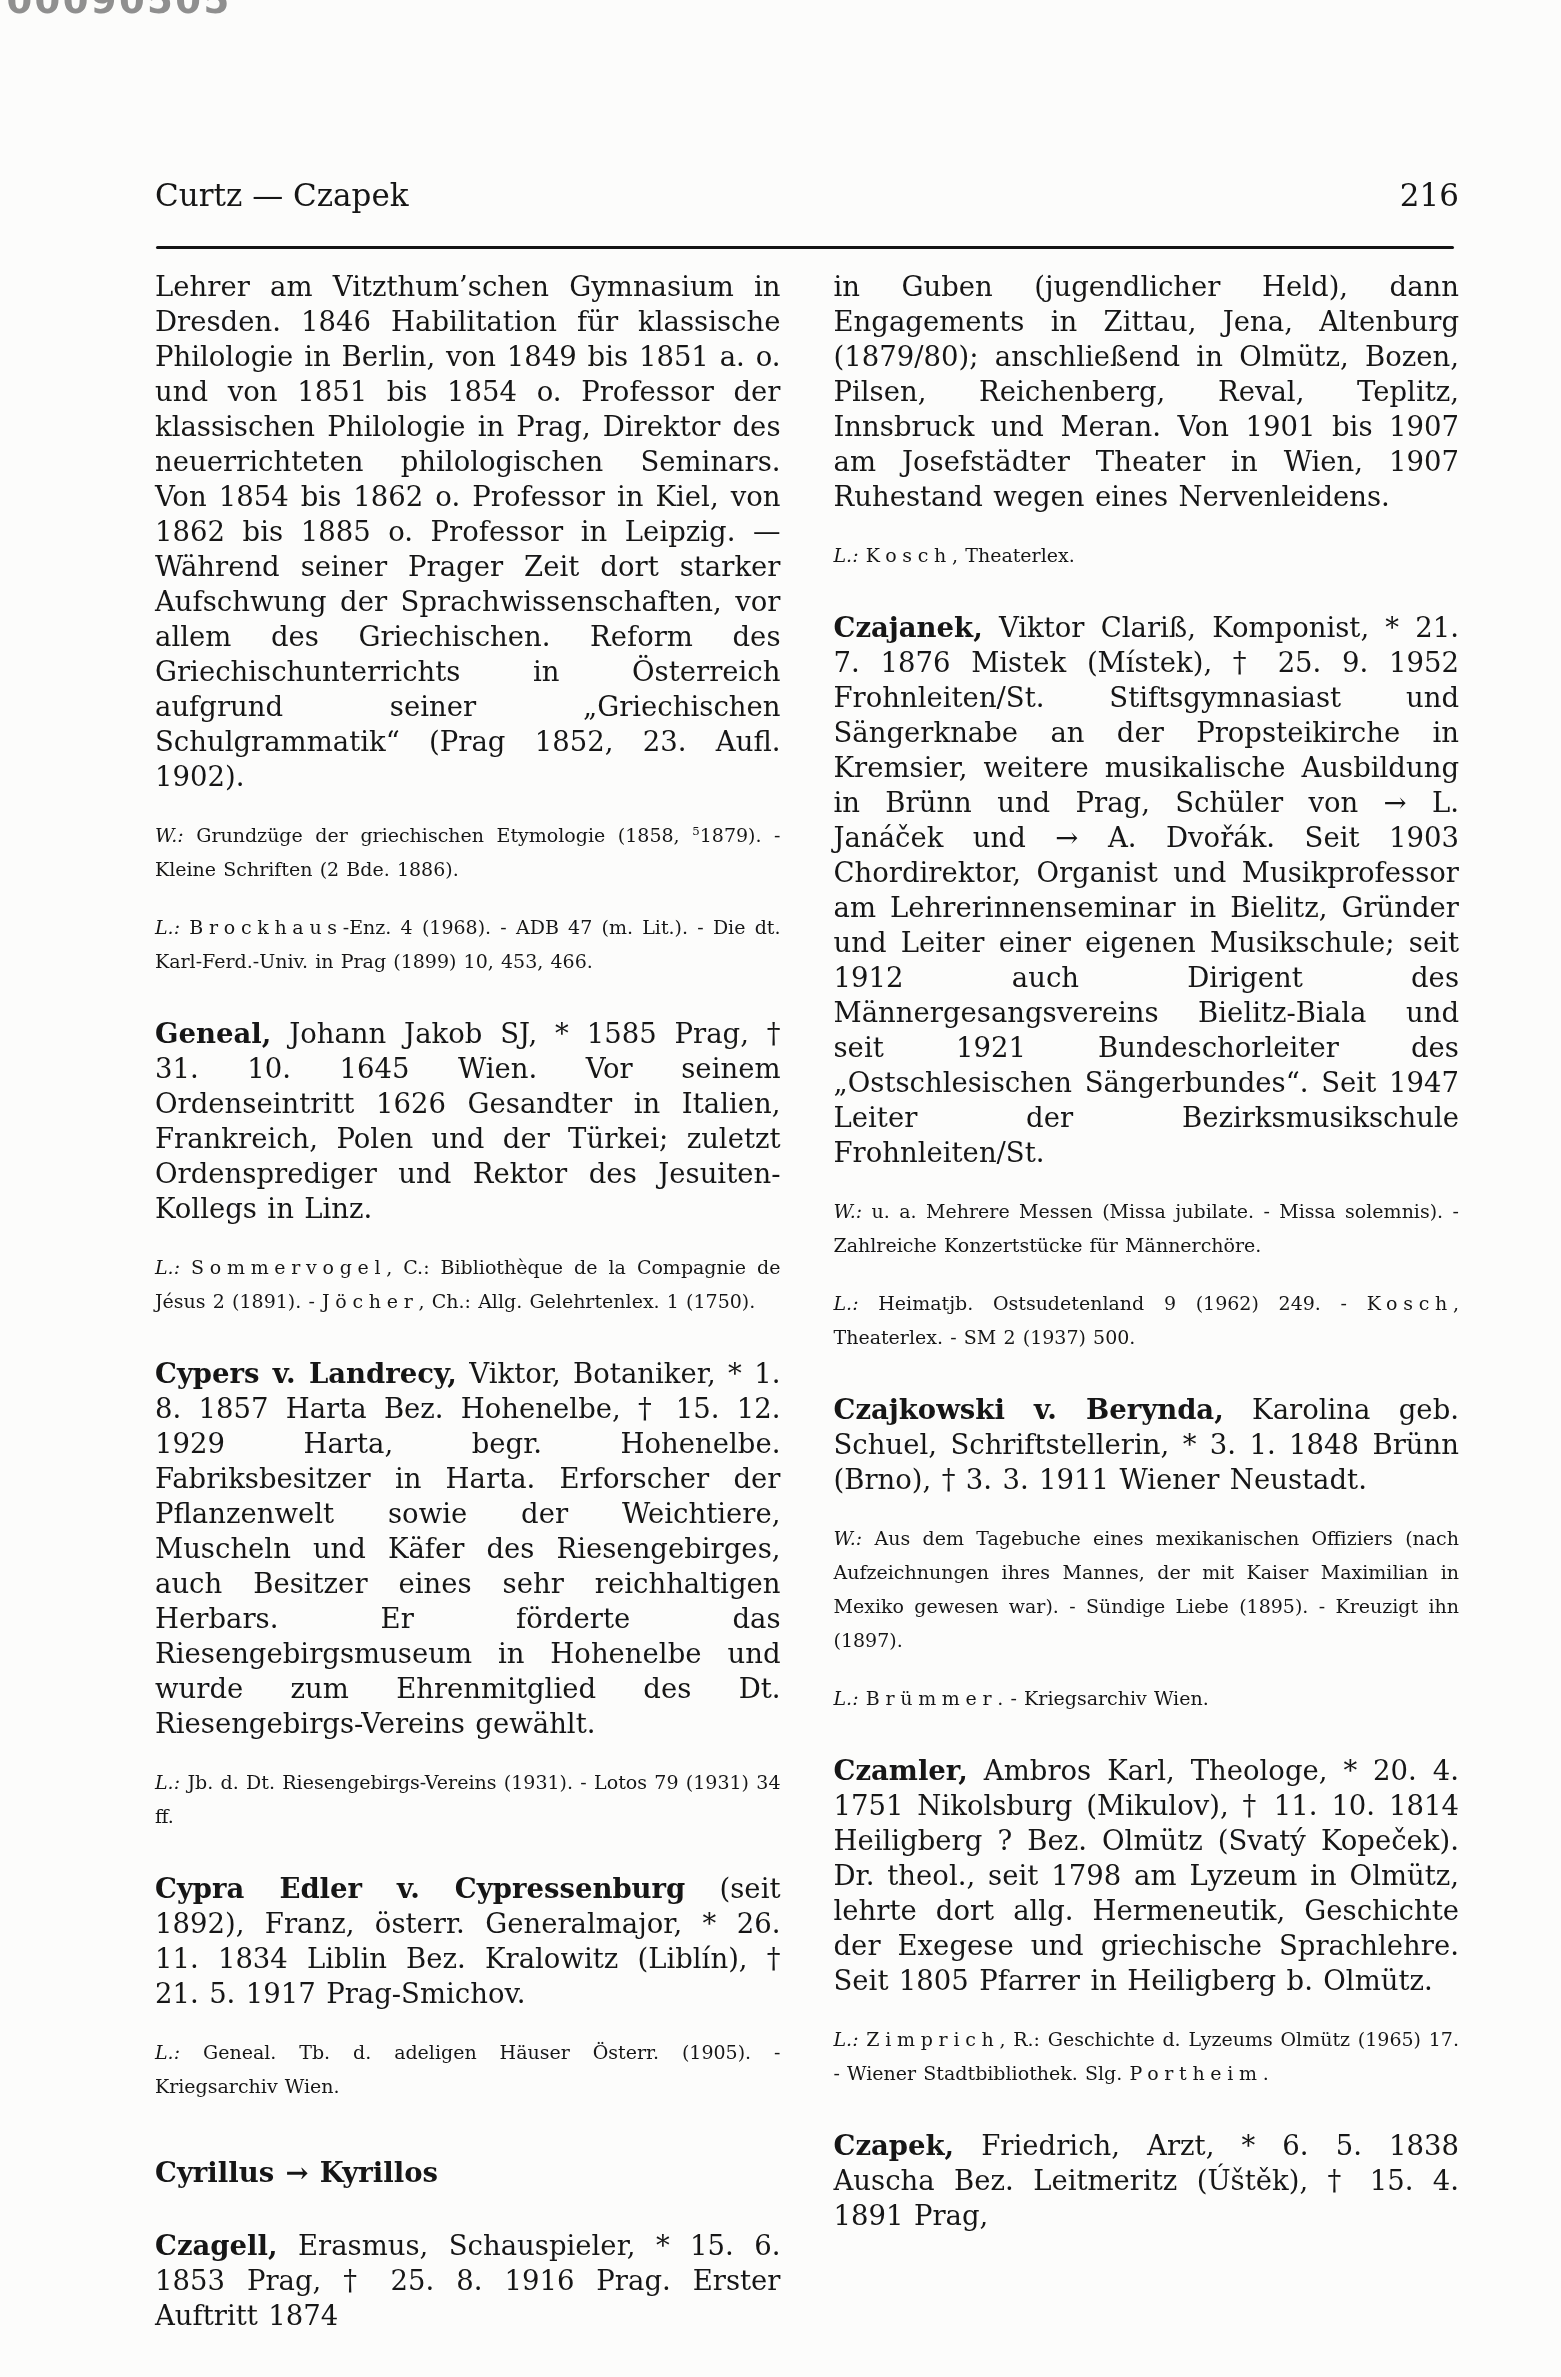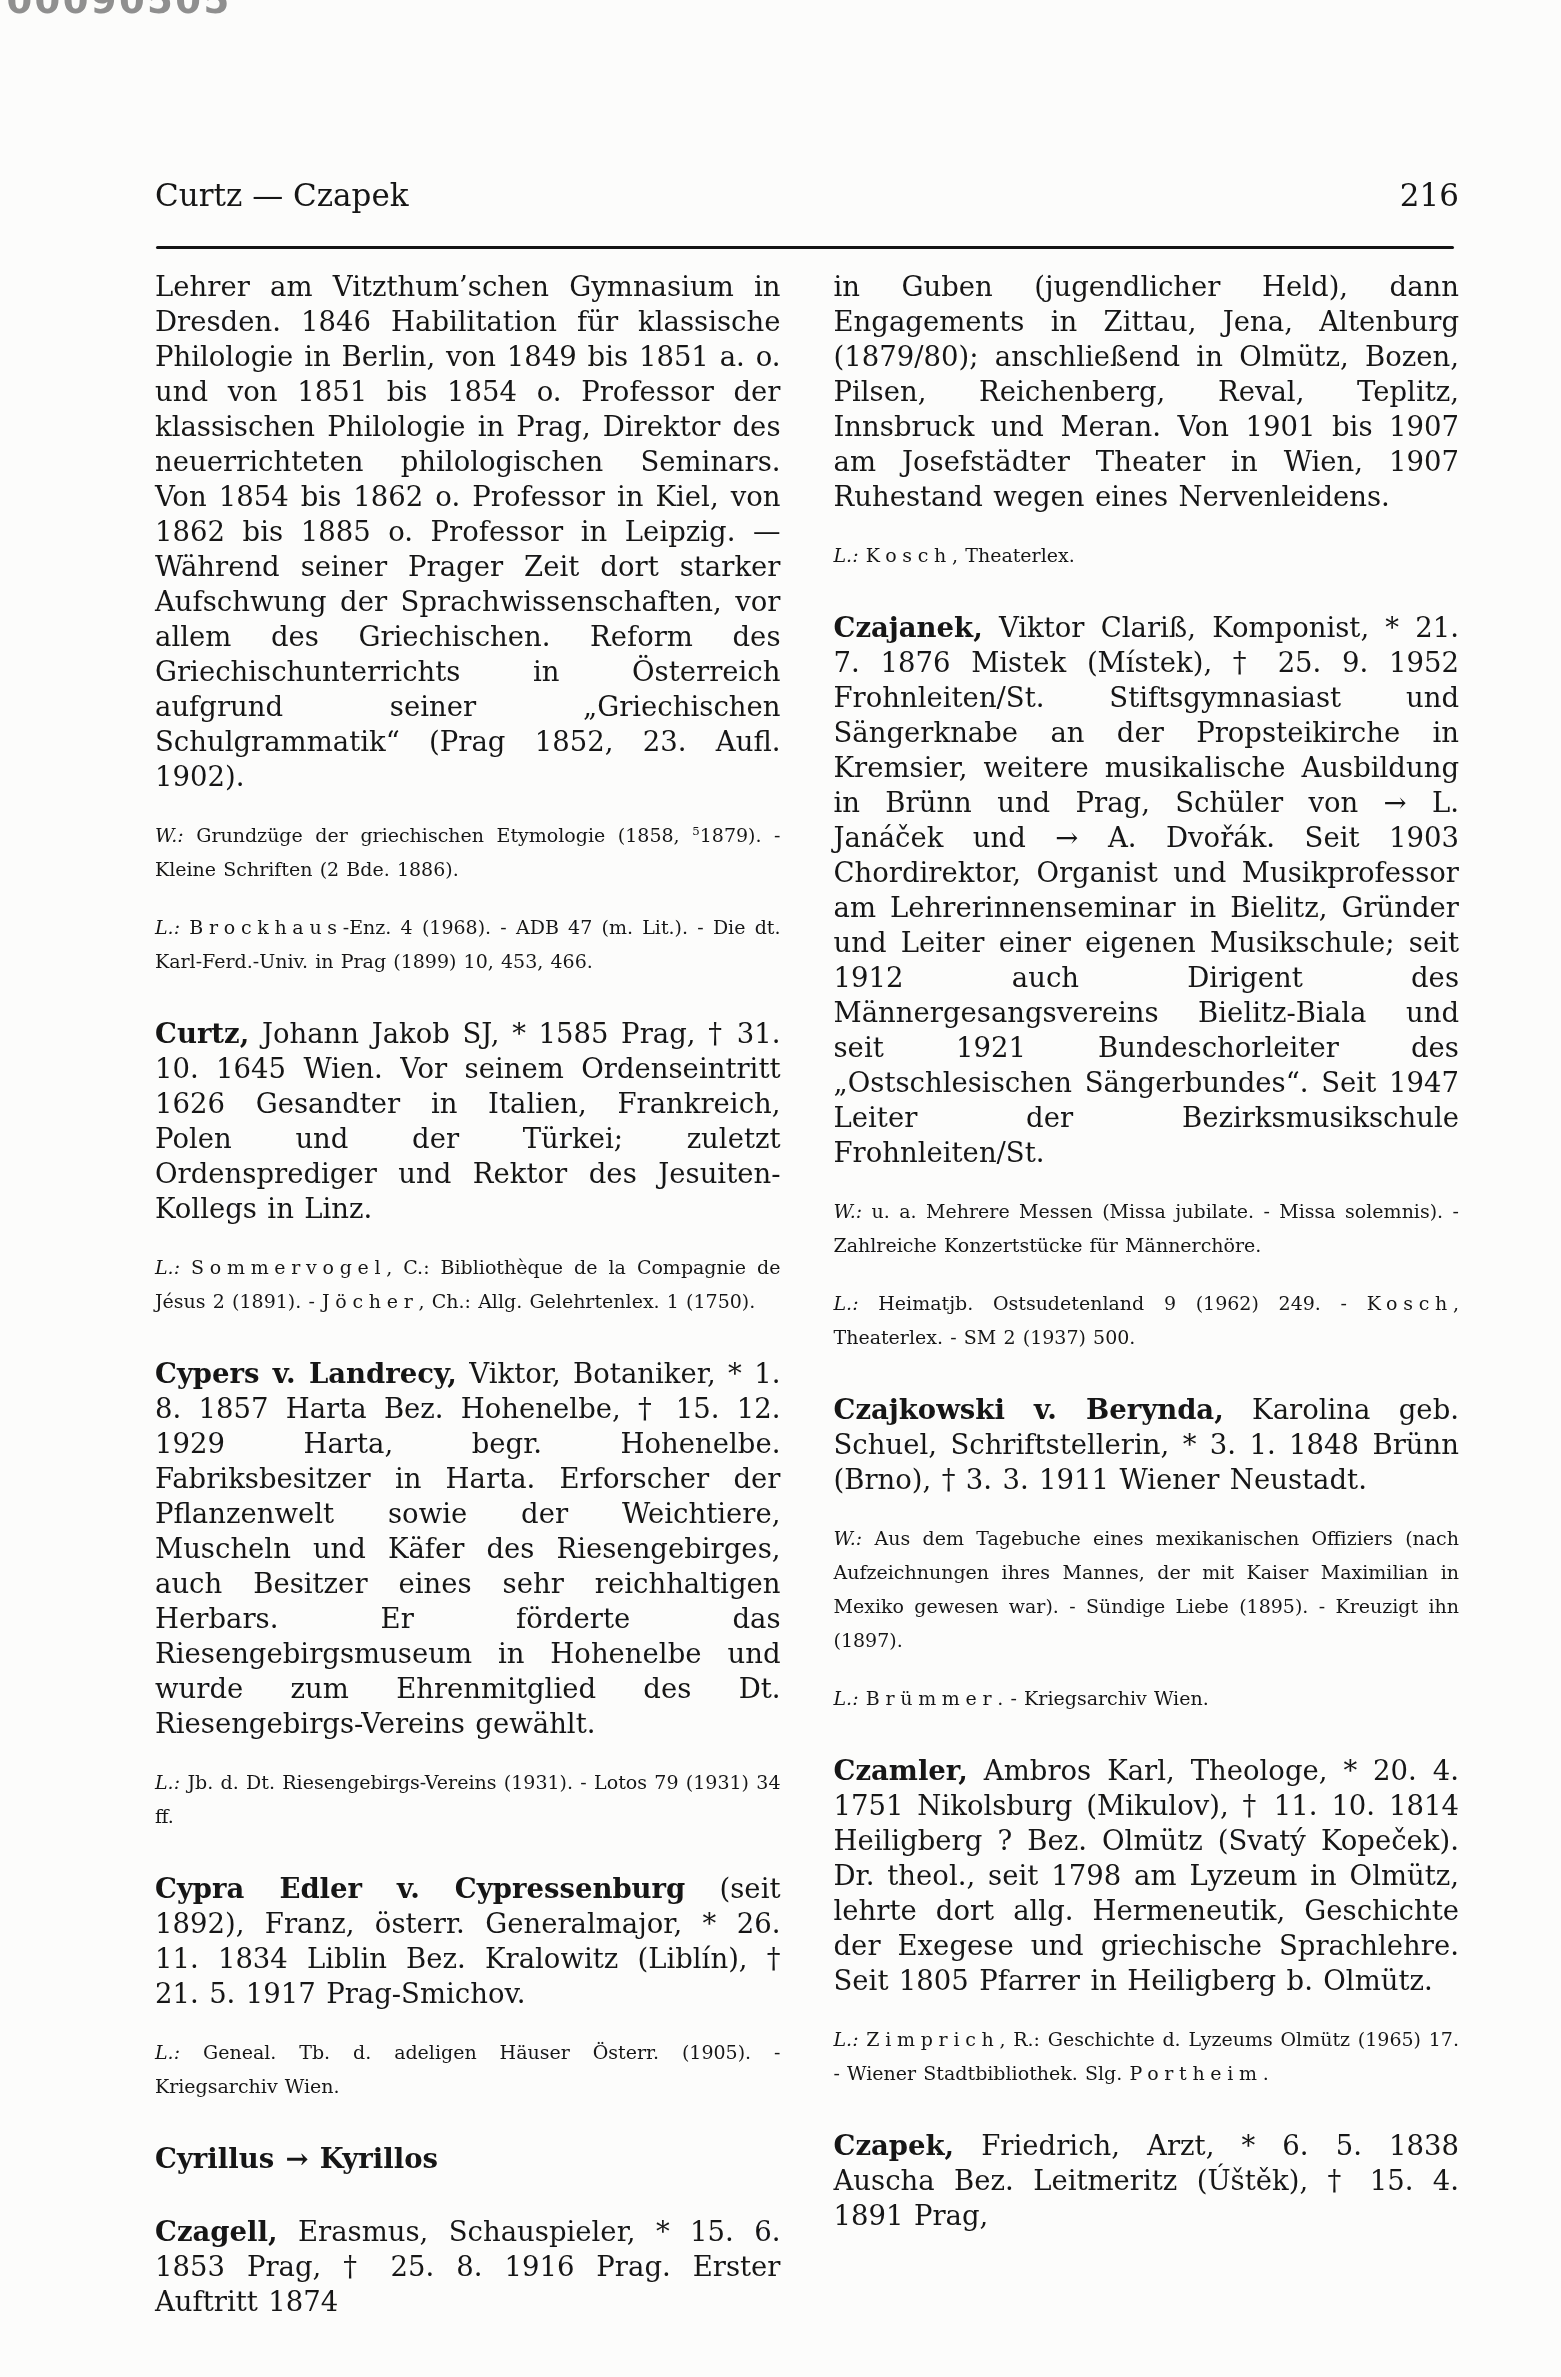--- a/index.html
+++ b/index.html
@@ -39,21 +39,21 @@
     font-size:27.5px;
     line-height:35px;
     hyphens:auto;
     word-spacing:0.06em;
   }
   .para.works,.para.lit{
     font-size:19px;
     line-height:34px;
   }
   .para.entry{margin-top:38px;}
-  .para.crossref{margin-top:38px;text-align:left;}
+  .para.crossref{margin-top:52px;text-align:left;}
   .seg-b{font-weight:bold;}
   .seg-i{font-style:italic;}
   .seg-sp{letter-spacing:0.30em;}
   .seg-sup{vertical-align:super;font-size:0.62em;line-height:0;}
 </style>
 </head>
 <body>
 
 <div class="page">
 
@@ -64,21 +64,21 @@
     <span class="page-number">216</span>
   </div>
 
   <div class="rule"></div>
 
   <div class="columns">
     <section class="col">
         <p class="para body"><span class="seg-n">Lehrer am Vitzthum’schen Gymnasium in Dresden. 1846 Habilitation für klassische Philologie in Berlin, von 1849 bis 1851 a. o. und von 1851 bis 1854 o. Professor der klassischen Philologie in Prag, Direktor des neuerrichteten philologischen Seminars. Von 1854 bis 1862 o. Professor in Kiel, von 1862 bis 1885 o. Professor in Leipzig. — Während seiner Prager Zeit dort starker Aufschwung der Sprachwissenschaften, vor allem des Griechischen. Reform des Griechischunterrichts in Österreich aufgrund seiner „Griechischen Schulgrammatik“ (Prag 1852, 23. Aufl. 1902).</span></p>
         <p class="para works"><span class="seg-i">W.:</span><span class="seg-n"> Grundzüge der griechischen Etymologie (1858, </span><span class="seg-sup">5</span><span class="seg-n">1879). - Kleine Schriften (2 Bde. 1886).</span></p>
         <p class="para lit"><span class="seg-i">L.:</span><span class="seg-n"> </span><span class="seg-sp">Brockhaus</span><span class="seg-n">-Enz. 4 (1968). - ADB 47 (m. Lit.). - Die dt. Karl-Ferd.-Univ. in Prag (1899) 10, 453, 466.</span></p>
-        <p class="para entry"><span class="seg-b">Curtz,</span><span class="seg-n"> Johann Jakob SJ, * 1585 Prag, † 31. 10. 1645 Wien. Vor seinem Ordenseintritt 1626 Gesandter in Italien, Frankreich, Polen und der Türkei; zuletzt Ordensprediger und Rektor des Jesuiten-Kollegs in Linz.</span></p>
+        <p class="para entry"><span class="seg-b">Geneal,</span><span class="seg-n"> Johann Jakob SJ, * 1585 Prag, † 31. 10. 1645 Wien. Vor seinem Ordenseintritt 1626 Gesandter in Italien, Frankreich, Polen und der Türkei; zuletzt Ordensprediger und Rektor des Jesuiten-Kollegs in Linz.</span></p>
         <p class="para lit"><span class="seg-i">L.:</span><span class="seg-n"> </span><span class="seg-sp">Sommervogel</span><span class="seg-n">, C.: Bibliothèque de la Compagnie de Jésus 2 (1891). - </span><span class="seg-sp">Jöcher</span><span class="seg-n">, Ch.: Allg. Gelehrtenlex. 1 (1750).</span></p>
         <p class="para entry"><span class="seg-b">Cypers v. Landrecy,</span><span class="seg-n"> Viktor, Botaniker, * 1. 8. 1857 Harta Bez. Hohenelbe, † 15. 12. 1929 Harta, begr. Hohenelbe. Fabriksbesitzer in Harta. Erforscher der Pflanzenwelt sowie der Weichtiere, Muscheln und Käfer des Riesengebirges, auch Besitzer eines sehr reichhaltigen Herbars. Er förderte das Riesengebirgsmuseum in Hohenelbe und wurde zum Ehrenmitglied des Dt. Riesengebirgs-Vereins gewählt.</span></p>
         <p class="para lit"><span class="seg-i">L.:</span><span class="seg-n"> Jb. d. Dt. Riesengebirgs-Vereins (1931). - Lotos 79 (1931) 34 ff.</span></p>
         <p class="para entry"><span class="seg-b">Cypra Edler v. Cypressenburg</span><span class="seg-n"> (seit 1892), Franz, österr. Generalmajor, * 26. 11. 1834 Liblin Bez. Kralowitz (Liblín), † 21. 5. 1917 Prag-Smichov.</span></p>
         <p class="para lit"><span class="seg-i">L.:</span><span class="seg-n"> Geneal. Tb. d. adeligen Häuser Österr. (1905). - Kriegsarchiv Wien.</span></p>
         <p class="para crossref"><span class="seg-b">Cyrillus → Kyrillos</span></p>
         <p class="para entry"><span class="seg-b">Czagell,</span><span class="seg-n"> Erasmus, Schauspieler, * 15. 6. 1853 Prag, † 25. 8. 1916 Prag. Erster Auftritt 1874</span></p>
       </section>
     <section class="col">
         <p class="para body"><span class="seg-n">in Guben (jugendlicher Held), dann Engagements in Zittau, Jena, Altenburg (1879/80); anschließend in Olmütz, Bozen, Pilsen, Reichenberg, Reval, Teplitz, Innsbruck und Meran. Von 1901 bis 1907 am Josefstädter Theater in Wien, 1907 Ruhestand wegen eines Nervenleidens.</span></p>

